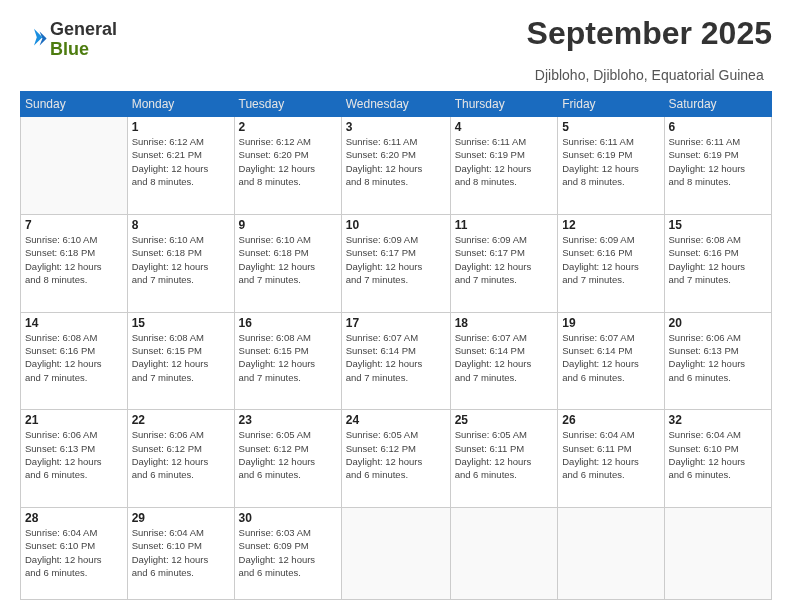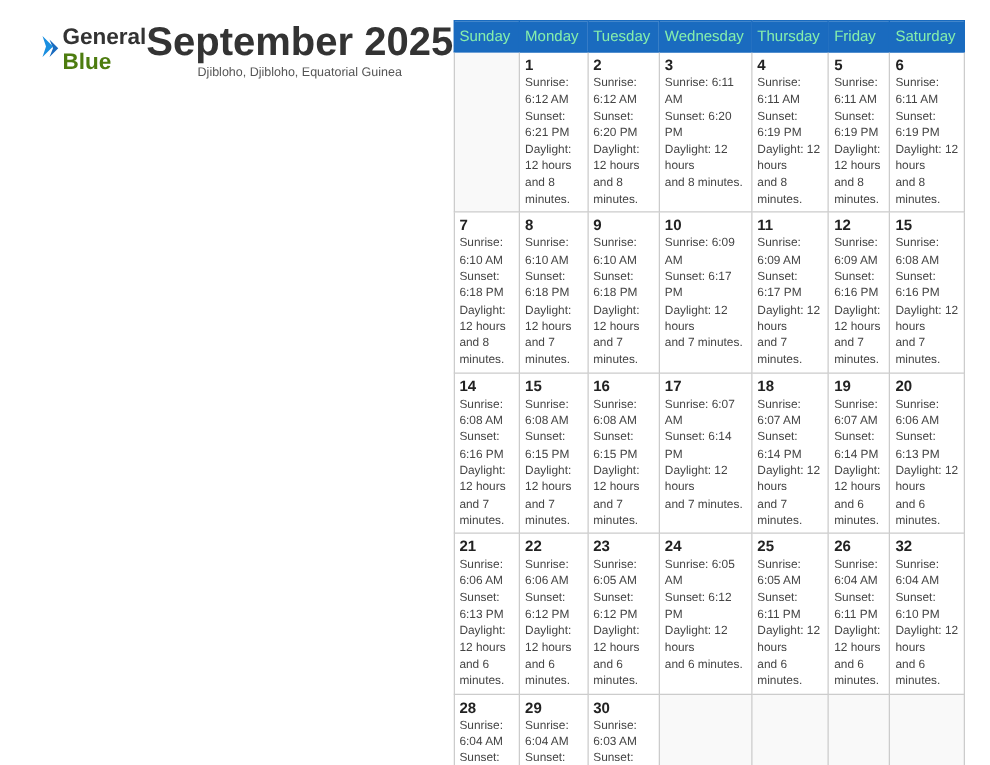--- a/index.html
+++ b/index.html
@@ -8,20 +8,21 @@
       background: #fff;
       width: 792px;
       height: 612px;
       overflow: hidden;
     }
     .page {
       width: 792px;
       height: 612px;
       padding: 16px 20px 12px 20px;
       display: flex;
+      flex-direction: column;
     }
     .header {
       display: flex;
       align-items: flex-start;
       justify-content: space-between;
       margin-bottom: 8px;
     }
     .logo {
       display: flex;
       align-items: center;
@@ -42,33 +43,33 @@
     .title-block {
       text-align: center;
     }
     .month-title {
       font-size: 32px;
       font-weight: bold;
       color: #333;
       line-height: 1.1;
     }
     .subtitle {
-      font-size: 10px;
+      font-size: 14px;
       color: #555;
-      margin-top: 2px;
+      margin-top: 16px;
     }
     .calendar {
       flex: 1;
       border-collapse: collapse;
       width: 100%;
       font-size: 10.5px;
     }
     .calendar th {
       background: #1a6bbf;
-      color: #86efac;
+      color: #e5e5e5;
       padding: 5px 4px;
       text-align: left;
       font-size: 12px;
       font-weight: normal;
       border: 1px solid #1a6bbf;
     }
     .calendar td {
       border: 1px solid #ccc;
       vertical-align: top;
       padding: 3px 4px;

